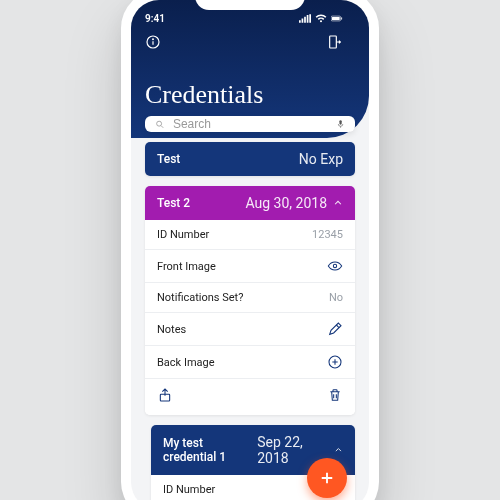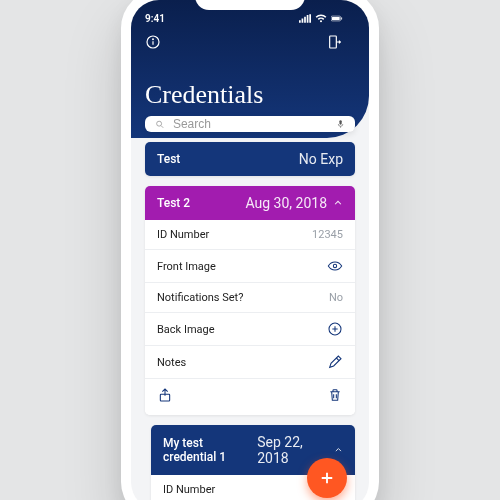--- a/index.html
+++ b/index.html
@@ -202,32 +202,32 @@
           <svg class="blueicon" viewBox="0 0 24 24" stroke-width="1.6">
               <path d="M2 12s3.5-6 10-6 10 6 10 6-3.5 6-10 6S2 12 2 12z"></path>
               <circle cx="12" cy="12" r="2.5"></circle>
             </svg>
         </div>
         <div class="detail-row">
           <span class="label">Notifications Set?</span>
           <span class="value">No</span>
         </div>
         <div class="detail-row">
+          <span class="label">Notes</span>
+          <svg class="blueicon" viewBox="0 0 24 24" stroke-width="1.6">
+              <path d="M4 20l2-6L17 3l4 4L10 18l-6 2z"></path>
+              <path d="M14 6l4 4"></path>
+            </svg>
+        </div>
+        <div class="detail-row">
           <span class="label">Back Image</span>
           <svg class="blueicon" viewBox="0 0 24 24" stroke-width="1.6">
               <circle cx="12" cy="12" r="9"></circle>
               <line x1="12" y1="8" x2="12" y2="16"></line>
               <line x1="8" y1="12" x2="16" y2="12"></line>
-            </svg>
-        </div>
-        <div class="detail-row">
-          <span class="label">Notes</span>
-          <svg class="blueicon" viewBox="0 0 24 24" stroke-width="1.6">
-              <path d="M4 20l2-6L17 3l4 4L10 18l-6 2z"></path>
-              <path d="M14 6l4 4"></path>
             </svg>
         </div>
         <div class="card-actions">
           <span>
             <svg viewBox="0 0 24 24" stroke-width="1.6">
                 <path d="M12 3v10M8 7l4-4 4 4"></path>
                 <rect x="5" y="11" width="14" height="10" rx="1"></rect>
               </svg>
           </span>
           <span>

